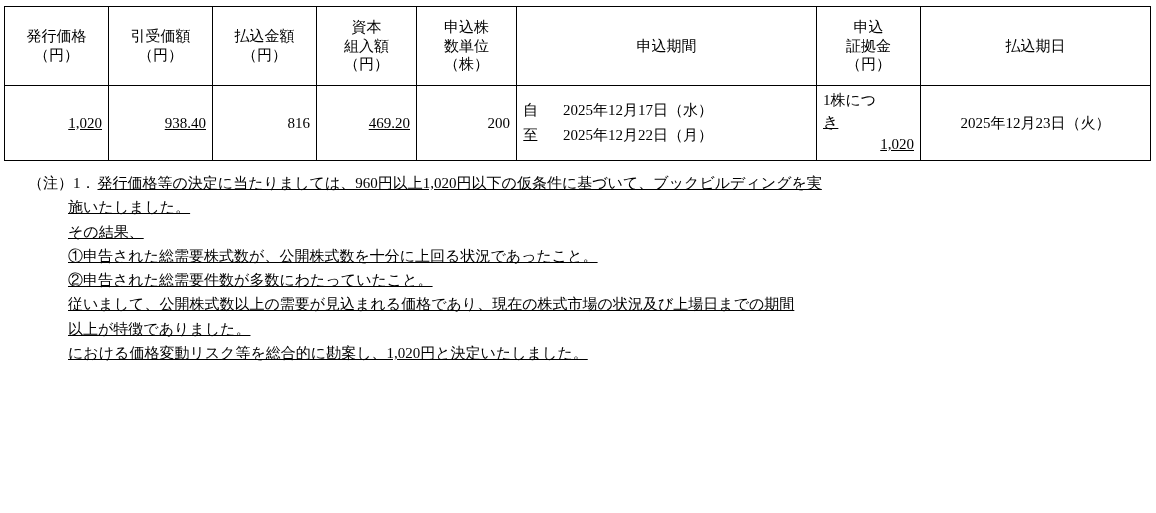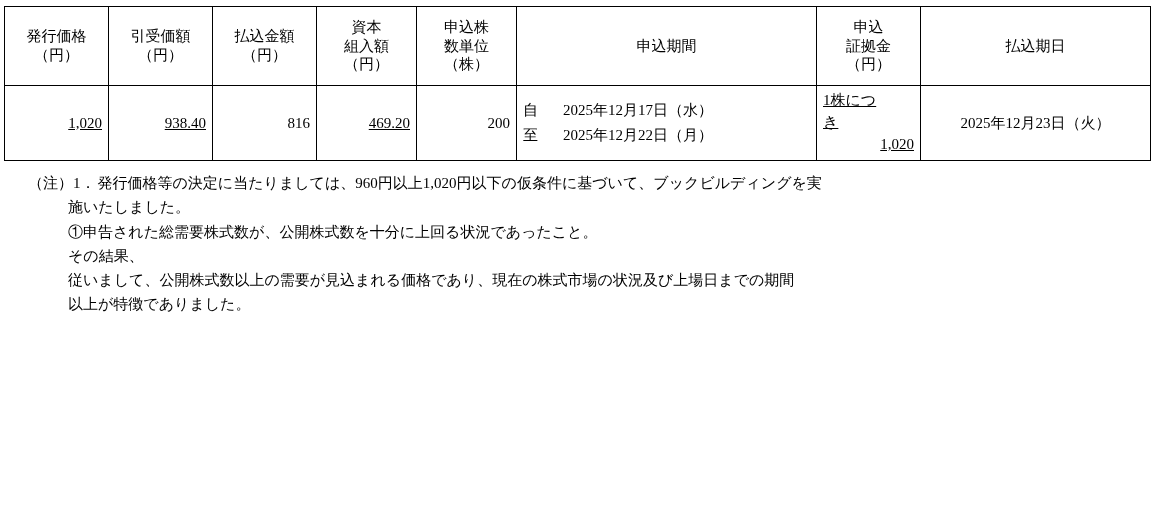--- a/index.html
+++ b/index.html
@@ -66,21 +66,20 @@
     width: 40px;
     display: inline-block;
   }
   .deposit-cell {
     text-align: left;
     line-height: 1.45;
     padding: 2px 4px;
   }
   .deposit-cell .l1 {
     display: block;
-    text-decoration: underline;
   }
   .deposit-cell .l2 {
     display: block;
     text-decoration: underline;
   }
   .deposit-cell .l3 {
     display: block;
     text-align: right;
     text-decoration: underline;
   }
@@ -92,20 +91,21 @@
     display: flex;
     align-items: flex-start;
     line-height: 1.62;
   }
   .note-marker {
     white-space: nowrap;
     padding-left: 22px;
     padding-right: 2px;
   }
   .note-text {
+    text-decoration: underline;
   }
   .note-indent {
     padding-left: 62px;
   }
   .note-indent .note-text {
     display: inline;
   }
 </style>
 </head>
 <body>
@@ -201,26 +201,32 @@
 
   <div class="notes">
     <div class="note-row">
       <span class="note-marker">（注）1．</span>
       <span class="note-text">発行価格等の決定に当たりましては、960円以上1,020円以下の仮条件に基づいて、ブックビルディングを実</span>
     </div>
     <div class="note-row note-indent">
       <span class="note-text">施いたしました。</span>
     </div>
     <div class="note-row note-indent">
+      <span class="note-text">その結果、</span>
+    </div>
+    <div class="note-row note-indent">
       <span class="note-text">①申告された総需要株式数が、公開株式数を十分に上回る状況であったこと。</span>
     </div>
     <div class="note-row note-indent">
-      <span class="note-text">その結果、</span>
+      <span class="note-text">②申告された総需要件数が多数にわたっていたこと。</span>
     </div>
     <div class="note-row note-indent">
       <span class="note-text">従いまして、公開株式数以上の需要が見込まれる価格であり、現在の株式市場の状況及び上場日までの期間</span>
     </div>
     <div class="note-row note-indent">
       <span class="note-text">以上が特徴でありました。</span>
     </div>
+    <div class="note-row note-indent">
+      <span class="note-text">における価格変動リスク等を総合的に勘案し、1,020円と決定いたしました。</span>
+    </div>
   </div>
 
 </div>
 
 </body></html>

